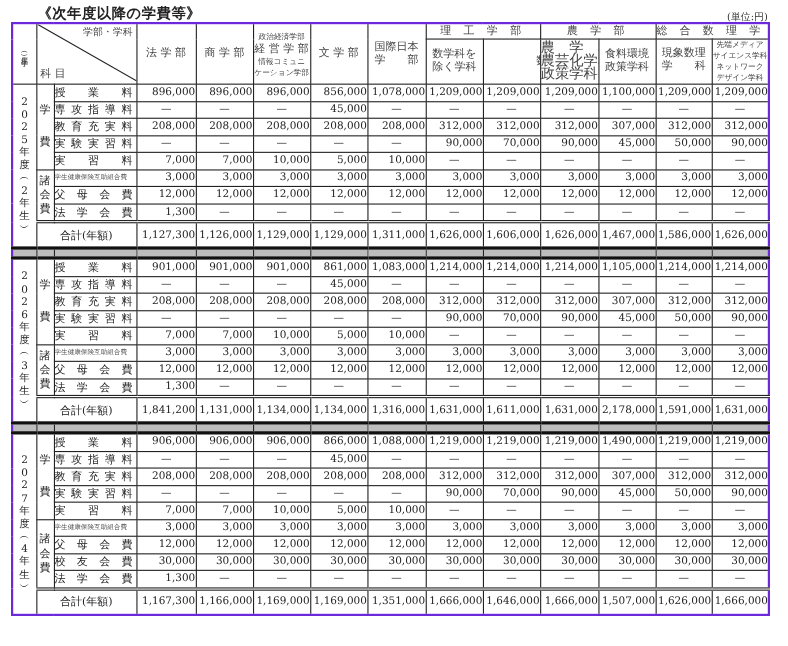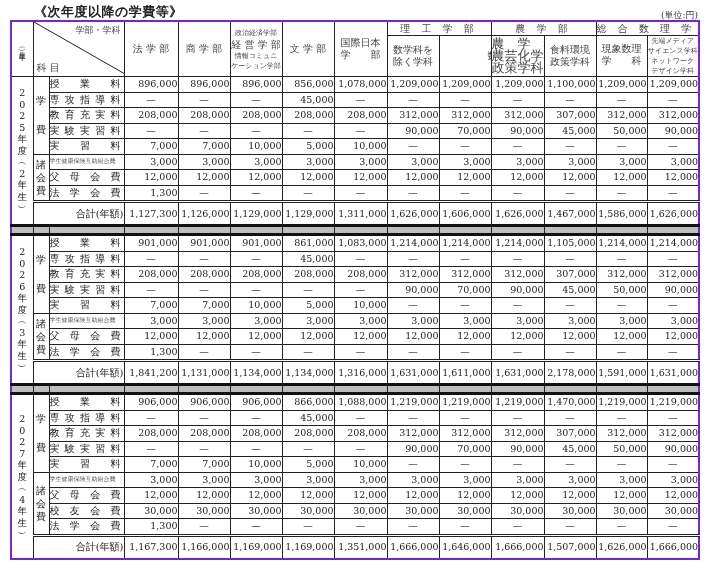--- a/index.html
+++ b/index.html
@@ -16,21 +16,21 @@
   th.hdr.small { font-size:7px; line-height:10px; }
   th.hdr.group { font-size:10px; letter-spacing:4px; height:13px; }
   td.num { text-align:right; padding-right:4px; height:14.5px; line-height:14px; }
   td.dash { text-align:center; }
   td.item { padding-left:2px; font-size:10px; letter-spacing:0; }
   td.item .sp { display:flex; justify-content:space-between; padding-right:3px; }
   td.item.tiny { font-size:6px; color:#555; }
   td.cat { text-align:center; vertical-align:middle; font-size:10px; line-height:13px; white-space:normal; }
   td.year { text-align:center; vertical-align:middle; font-size:9.5px; line-height:11.5px; white-space:normal; }
   td.total-label { text-align:center; font-size:10px; }
-  tr.total td { height:21px; border-top:3px double #222;text-align:right; }
+  tr.total td { height:21px; border-top:3px double #222; }
   tr.sep td { background:#bdbdbd; height:6px; border-top:3px solid #111; border-bottom:3px solid #111; }
   .thick-top td, .thick-top th { border-top:2.5px solid #111; }
   .diag { position:relative; }
   .diag svg { position:absolute; left:0; top:0; }
   .diag .dept { position:absolute; right:3px; top:2px; font-size:9px; color:#444; }
   .diag .subj { position:absolute; left:3px; bottom:2px; font-size:10px; color:#444; }
   .yearhdr { writing-mode:vertical-rl; font-size:6.5px; color:#444; margin:auto; }
   .note { position:absolute; left:32px; top:542px; font-size:10px; line-height:12.5px;
           font-family:"DejaVu Sans", "Liberation Sans", sans-serif; color:#222; }
   .note .head { text-decoration:underline; }
@@ -575,21 +575,21 @@
           </div>
         </td>
         <td class="num">906,000</td>
         <td class="num">906,000</td>
         <td class="num">906,000</td>
         <td class="num">866,000</td>
         <td class="num">1,088,000</td>
         <td class="num">1,219,000</td>
         <td class="num">1,219,000</td>
         <td class="num">1,219,000</td>
-        <td class="num">1,470,000</td>
+        <td class="num">1,490,000</td>
         <td class="num">1,219,000</td>
         <td class="num">1,219,000</td>
       </tr>
       <tr>
         <td class="item">
           <div class="sp">
             <span>専</span>
             <span>攻</span>
             <span>指</span>
             <span>導</span>

